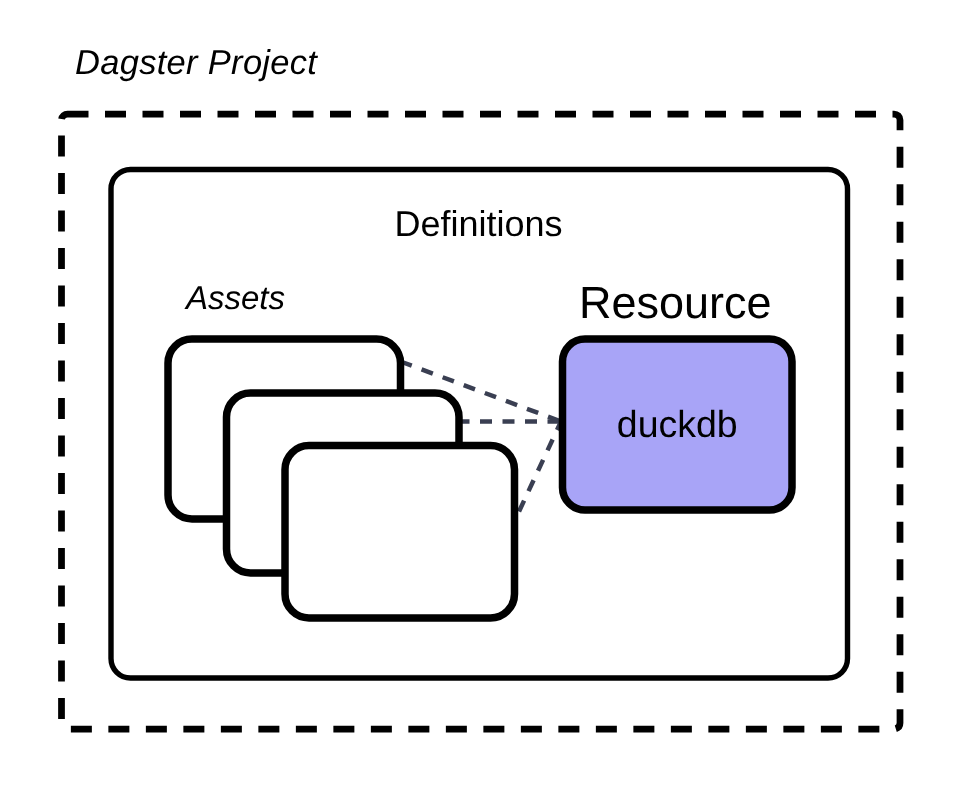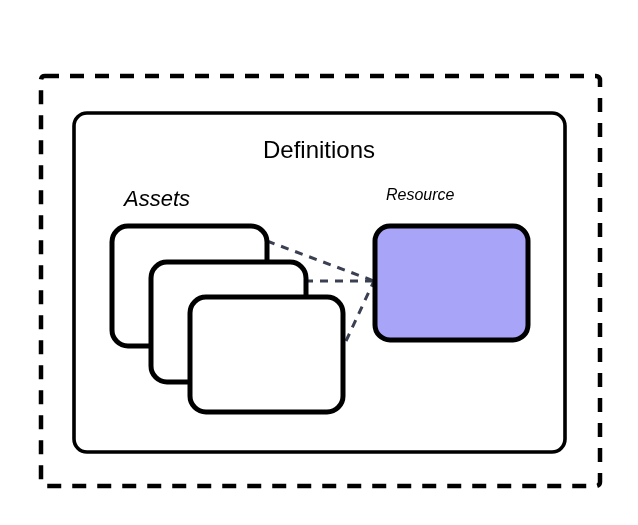--- a/index.html
+++ b/index.html
@@ -51,22 +51,21 @@
   }
   .lbl-assets {
     left: 124px;
     top: 186px;
     font-size: 22px;
     font-style: italic;
   }
   .lbl-resource {
     left: 386px;
     top: 186px;
-    font-size: 16px;
-    font-style: italic;
+    font-size: 30px;
   }
   .lbl-duckdb {
     left: 375px;
     top: 226px;
     width: 153px;
     height: 114px;
     display: flex;
     align-items: center;
     justify-content: center;
     font-size: 25px;
@@ -92,21 +91,23 @@
 
     <rect x="112" y="226" width="155" height="120" rx="16" ry="16" fill="#ffffff" stroke="#000000" stroke-width="5"></rect>
 
     <rect x="151" y="262" width="155" height="120" rx="16" ry="16" fill="#ffffff" stroke="#000000" stroke-width="5"></rect>
 
     <rect x="190" y="297" width="153" height="115" rx="16" ry="16" fill="#ffffff" stroke="#000000" stroke-width="5"></rect>
 
     <rect x="375" y="226" width="153" height="114" rx="15" ry="15" fill="#a8a4f7" stroke="#000000" stroke-width="5"></rect>
   </svg>
 
+  <div class="lbl lbl-project">Dagster Project</div>
 
   <div class="lbl lbl-definitions">Definitions</div>
 
   <div class="lbl lbl-assets">Assets</div>
 
   <div class="lbl lbl-resource">Resource</div>
 
+  <div class="lbl lbl-duckdb">duckdb</div>
 
 </div>
 
 </body></html>

